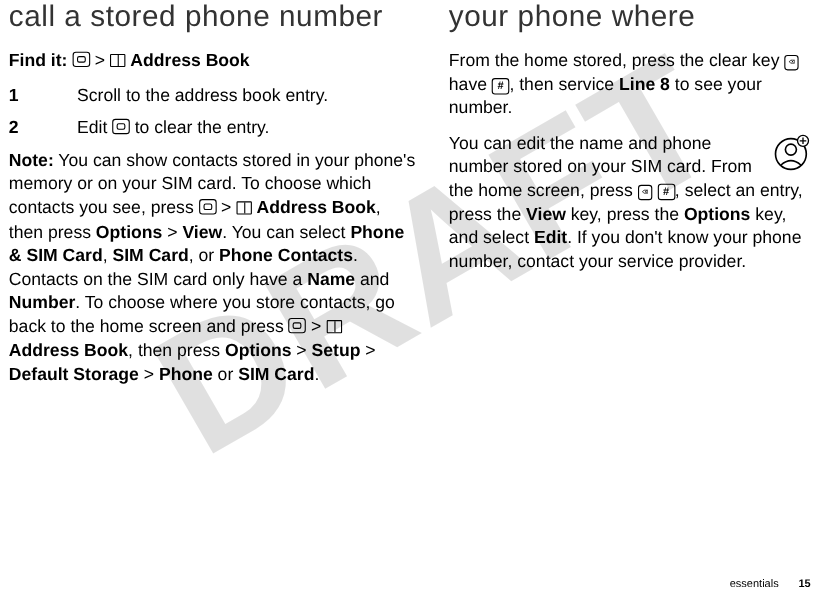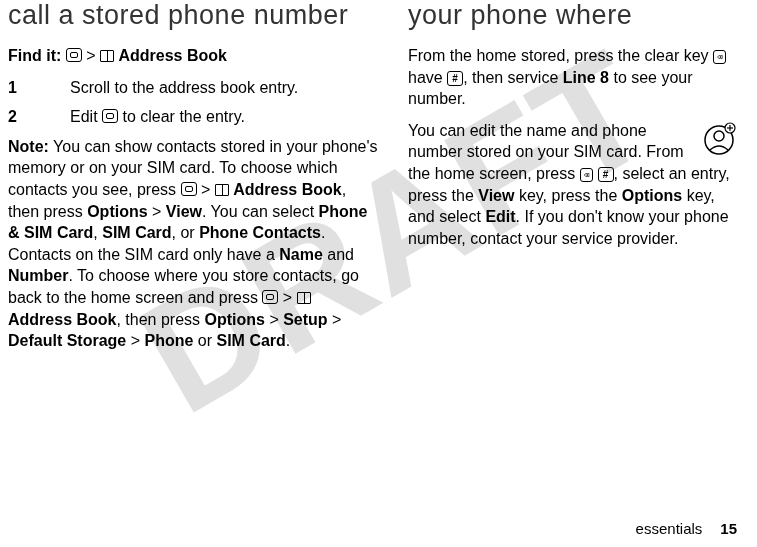--- a/index.html
+++ b/index.html
@@ -150,21 +150,21 @@
     .user-icon {
       float: right;
       width: 36px;
       height: 36px;
       margin-left: 8px;
     }
     .footer {
       position: absolute;
       bottom: 10px;
       right: 20px;
-      font-size: 15px;
+      font-size: 10px;
     }
     .footer-label {
       font-weight: 300;
       margin-right: 18px;
     }
     .footer-page {
       font-weight: bold;
     }
   </style>
 </head>

